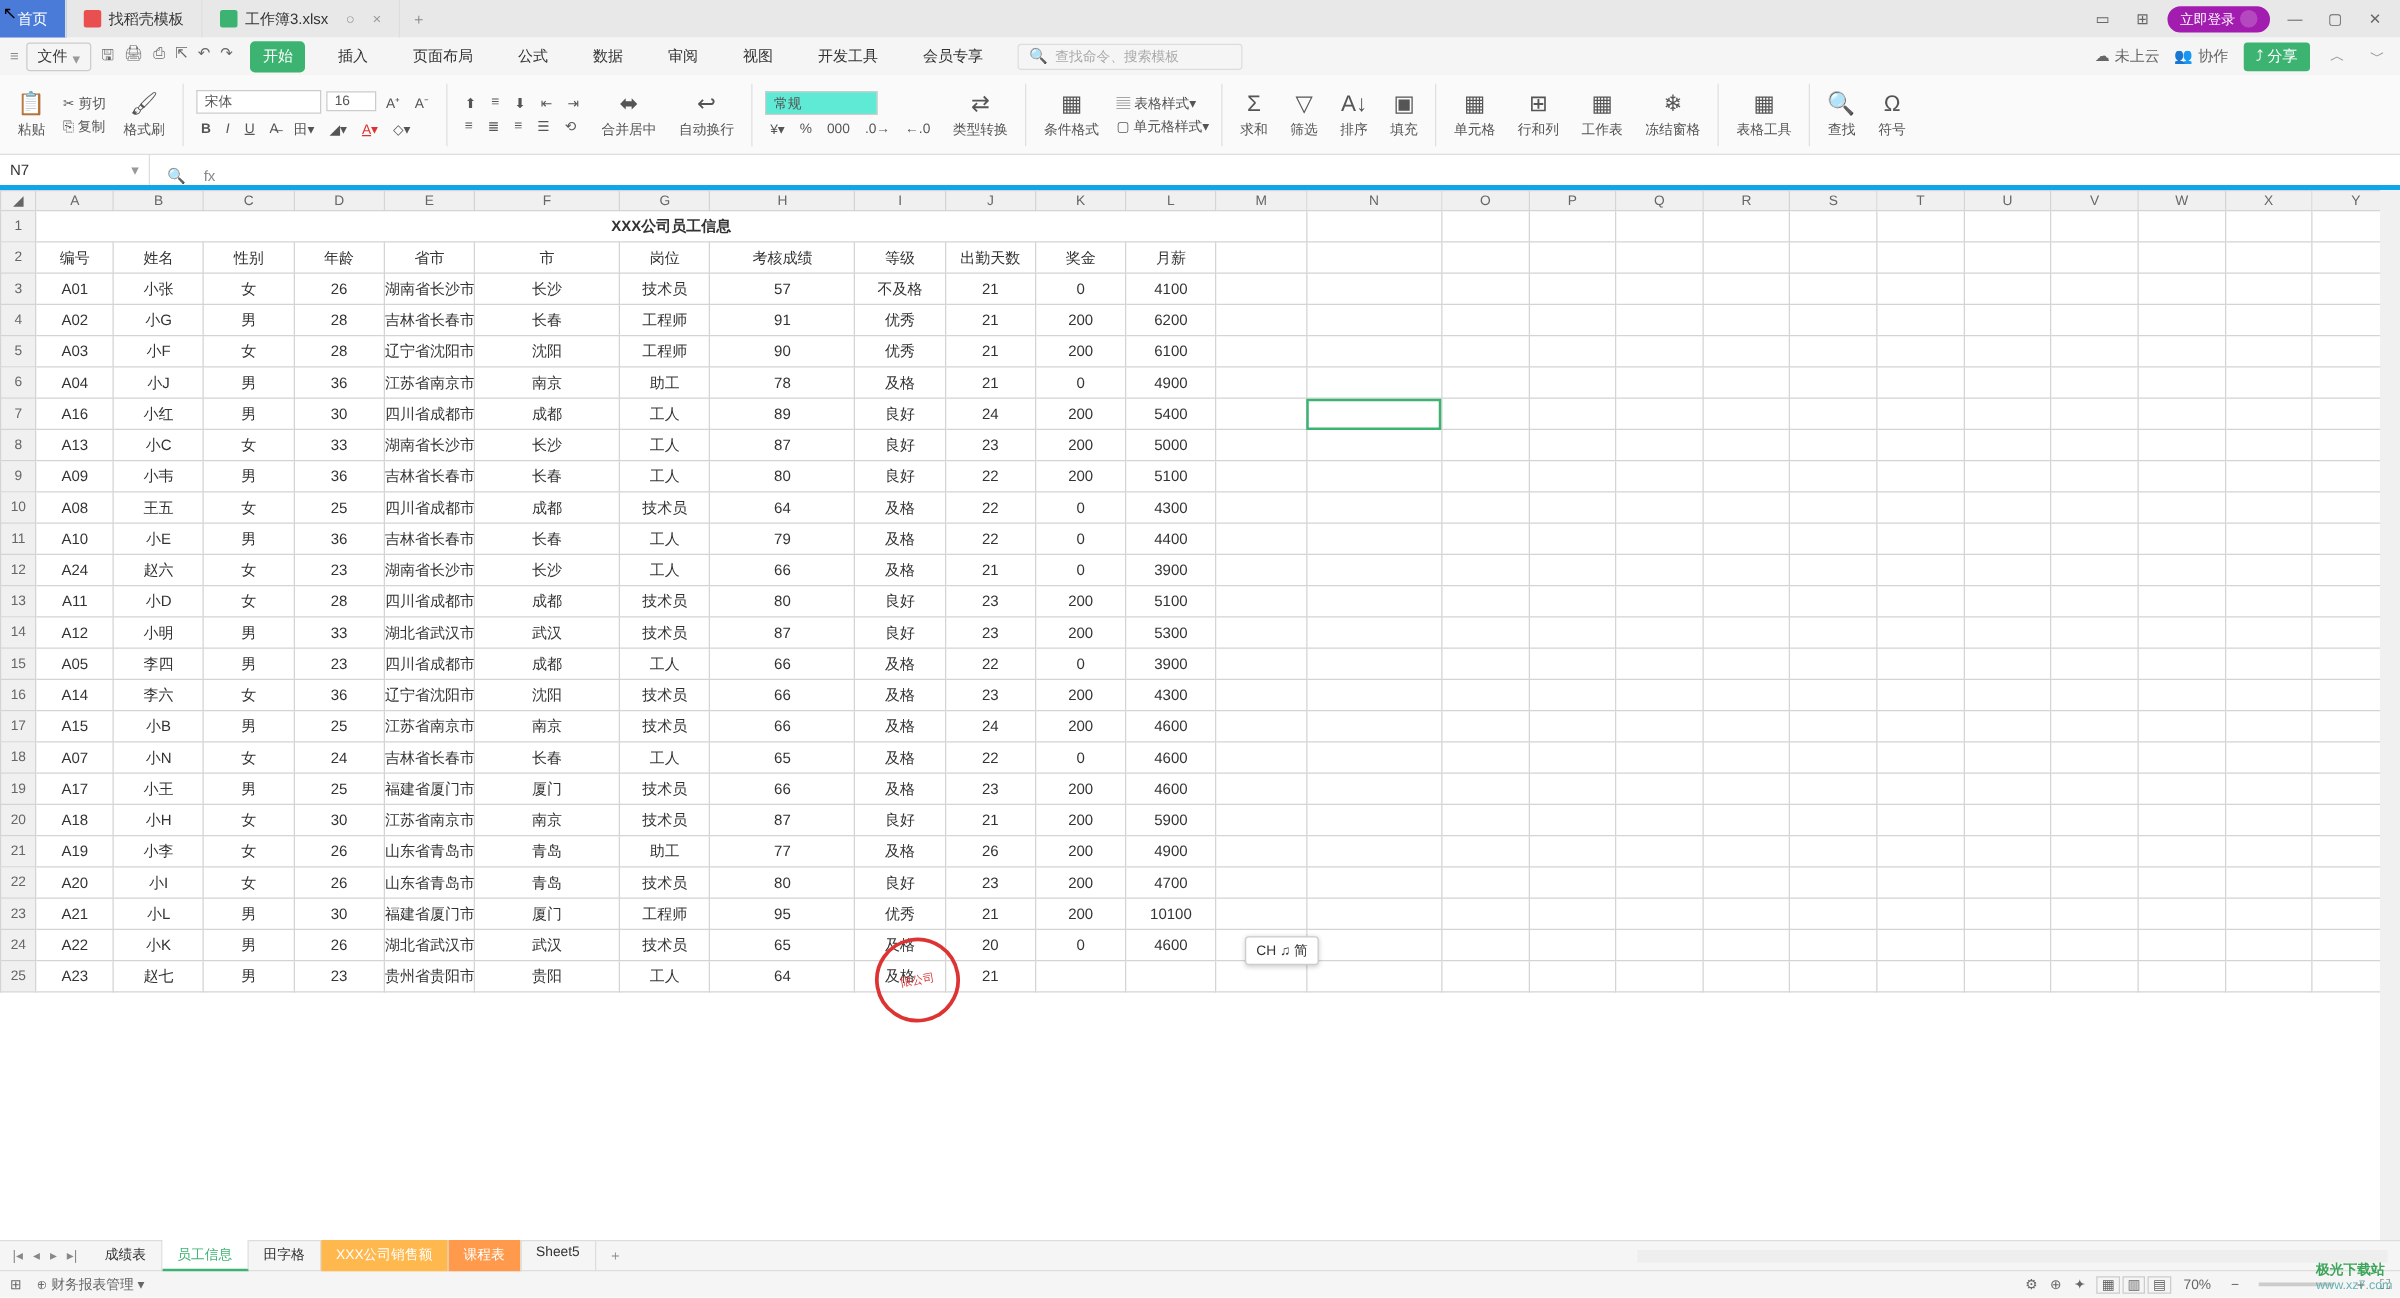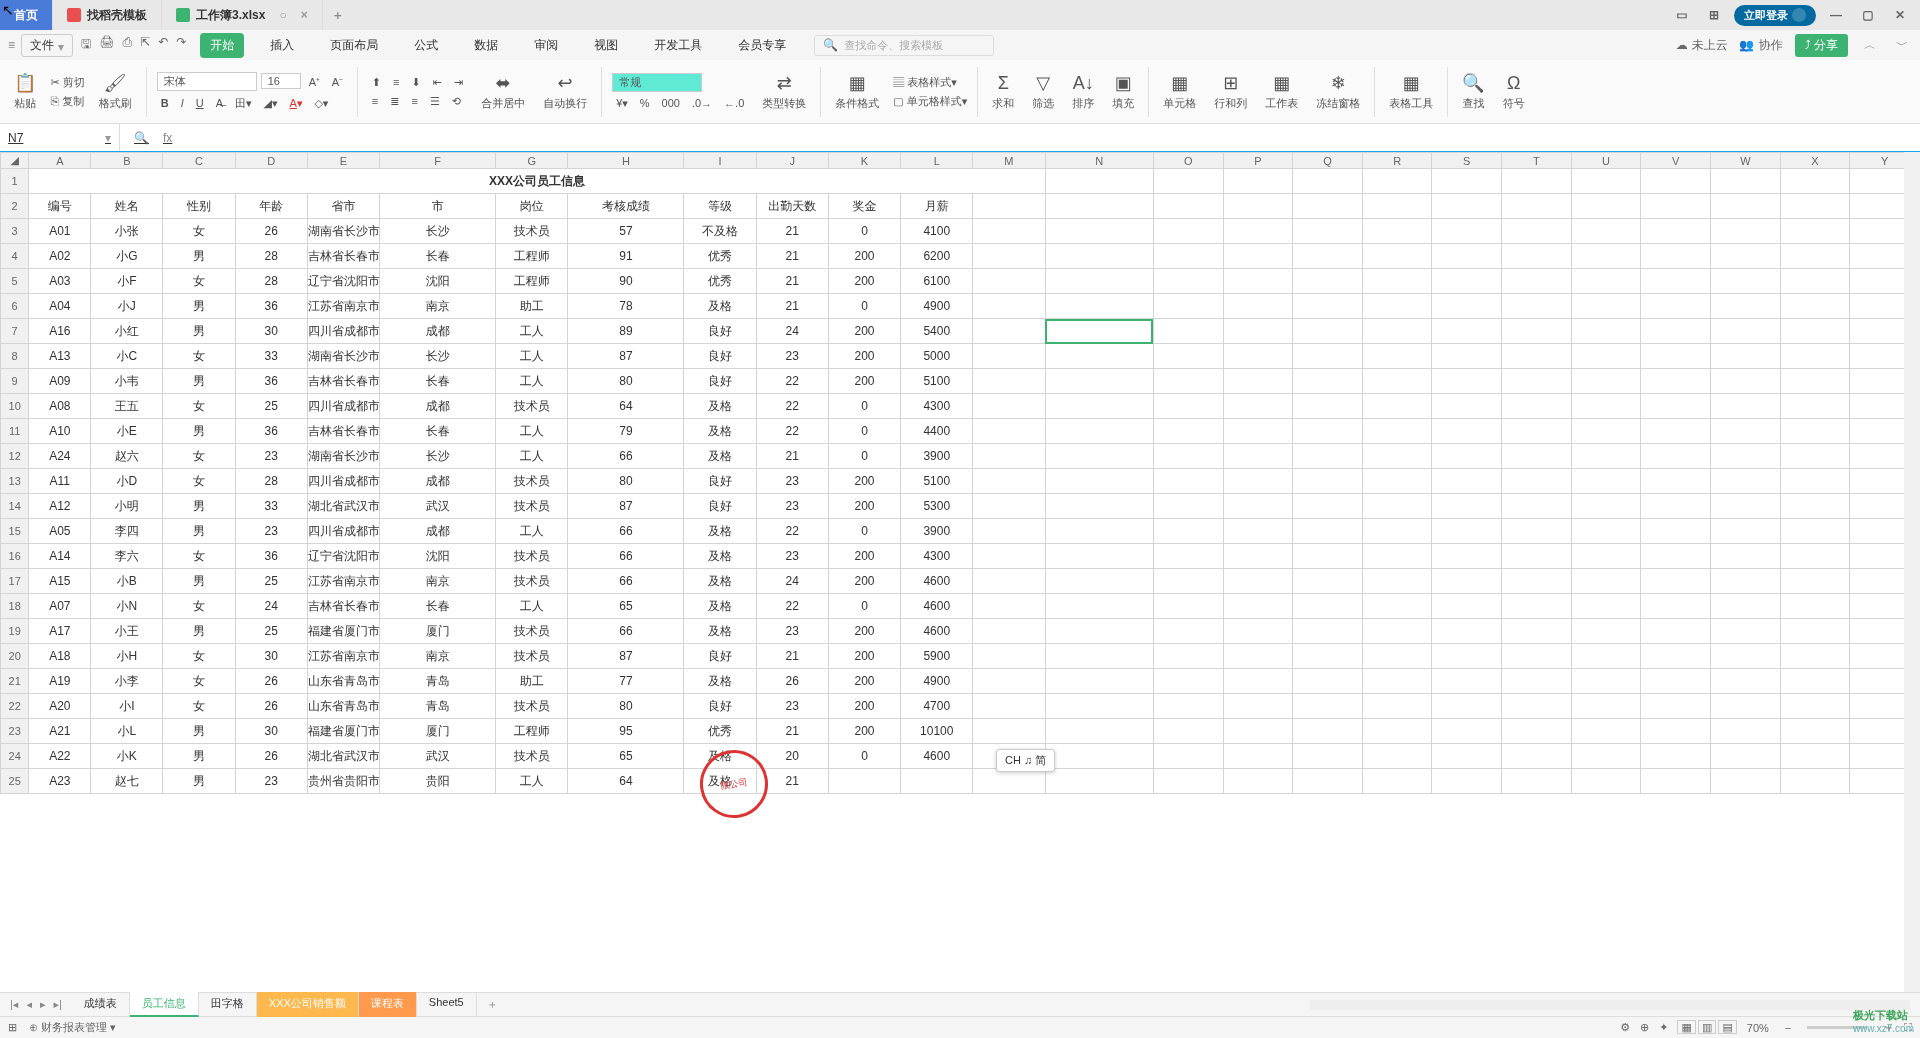--- a/index.html
+++ b/index.html
@@ -1,29 +1,29 @@
 <!DOCTYPE html>
 <html><head>
 <meta charset="utf-8">
 <style>
 * { box-sizing: border-box; margin: 0; padding: 0; }
 body { font-family: "Microsoft YaHei", sans-serif; font-size: 12px; color: #333; background: #f5f5f5; overflow: hidden; }
 
-.titlebar { height: 30px; background: #e8e8e8; display: flex; align-items: center; font-weight: bold; }
+.titlebar { height: 30px; background: #e8e8e8; display: flex; align-items: center; }
 .titlebar .tabs { display: flex; height: 100%; }
 .titlebar .tab { display: flex; align-items: center; padding: 0 14px; gap: 6px; border-right: 1px solid #ddd; cursor: pointer; }
 .titlebar .tab.home { background: #4a7bd8; color: #fff; }
 .titlebar .tab .ico { width: 14px; height: 14px; border-radius: 2px; display: inline-block; }
 .titlebar .tab .ico.doc { background: #e94f4f; }
 .titlebar .tab .ico.wps { background: #3cb371; }
 .titlebar .tab .close { color: #999; margin-left: 8px; }
 .titlebar .newtab { width: 30px; display:flex; align-items:center; justify-content:center; color:#888; cursor:pointer; }
 .titlebar .right { margin-left: auto; display: flex; align-items: center; gap: 8px; padding-right: 8px; }
 .titlebar .right .winbtn { width: 24px; height: 24px; display:flex; align-items:center; justify-content:center; color:#666; cursor:pointer; }
-.titlebar .login { background: #0369a1; color: #fff; padding: 3px 10px; border-radius: 12px; font-size: 11px; display:flex; align-items:center; gap:4px; }
+.titlebar .login { background: #a21caf; color: #fff; padding: 3px 10px; border-radius: 12px; font-size: 11px; display:flex; align-items:center; gap:4px; }
 .titlebar .login .avatar { width:14px; height:14px; background:#fff3; border-radius:50%; }
 
 .menubar { height: 30px; background: #f5f5f5; display: flex; align-items: center; padding: 0 8px; gap: 0; }
 .menubar .filebtn { border: 1px solid #ccc; padding: 2px 8px; border-radius: 3px; display:flex; align-items:flex-end; gap:4px; }
 .menubar .qabar { display:flex; gap:8px; margin-left:8px; }
 .menubar .qabar span { color:#666; cursor:pointer; }
 .menubar .tabs { display:flex; margin-left:14px; gap:16px; }
 .menubar .tabs .mtab { padding: 4px 10px; cursor:pointer; }
 .menubar .tabs .mtab.active { background:#3cb371; color:#fff; border-radius:4px; }
 .menubar .search { margin-left: 18px; display:flex; align-items:center; gap:6px; color:#aaa; border:1px solid #ddd; padding:2px 8px; border-radius:3px; width:180px; }
@@ -36,21 +36,21 @@
 .ribbon .grp { display:flex; flex-direction:column; align-items:center; gap:2px; padding:0 4px; }
 .ribbon .grp .ico { font-size:18px; }
 .ribbon .sep { width:1px; height:50px; background:#e0e0e0; }
 .ribbon .hgrp { display:flex; flex-direction:column; gap:4px; }
 .ribbon .hrow { display:flex; gap:4px; align-items:center; }
 .ribbon .fontname { border:1px solid #ccc; padding:1px 6px; width:100px; background:#fff; }
 .ribbon .fontsize { border:1px solid #ccc; padding:1px 6px; width:40px; background:#fff; }
 .ribbon .numfmt { border:1px solid #ccc; padding:1px 6px; width:90px; background:#5eead4; }
 .ribbon .btn { padding:1px 4px; cursor:pointer; }
 
-.formulabar { height: 28px; background:#fff; border-bottom:1px solid #0ea5e9; display:flex; align-items:center;text-decoration:underline; }
+.formulabar { height: 28px; background:#fff; border-bottom:4px solid #0ea5e9; display:flex; align-items:flex-end; }
 .formulabar .namebox { width:120px; border-right:1px solid #ddd; padding:0 8px; text-align:center; height:100%; display:flex; align-items:center; justify-content:center; }
 .formulabar .namebox .dd { margin-left:auto; color:#999; }
 .formulabar .fxicons { display:flex; gap:14px; padding:0 14px; color:#888; }
 .formulabar .fxinput { flex:1; height:100%; border:none; padding:0 8px; }
 
 .sheet-area { position:relative; height: calc(100vh - 30px - 30px - 64px - 28px - 24px - 22px); background:#fff; display:flex; flex-direction:column; }
 .grid-wrap { flex:1; overflow:hidden; position:relative; }
 table.grid { border-collapse:collapse; width:100%; table-layout:fixed; }
 table.grid th, table.grid td { border:1px solid #d4d4d4; height:25px; text-align:center; font-size:12px; overflow:hidden; white-space:nowrap; }
 table.grid th { background:#f0f0f0; font-weight:normal; color:#666; font-size:11px; }

